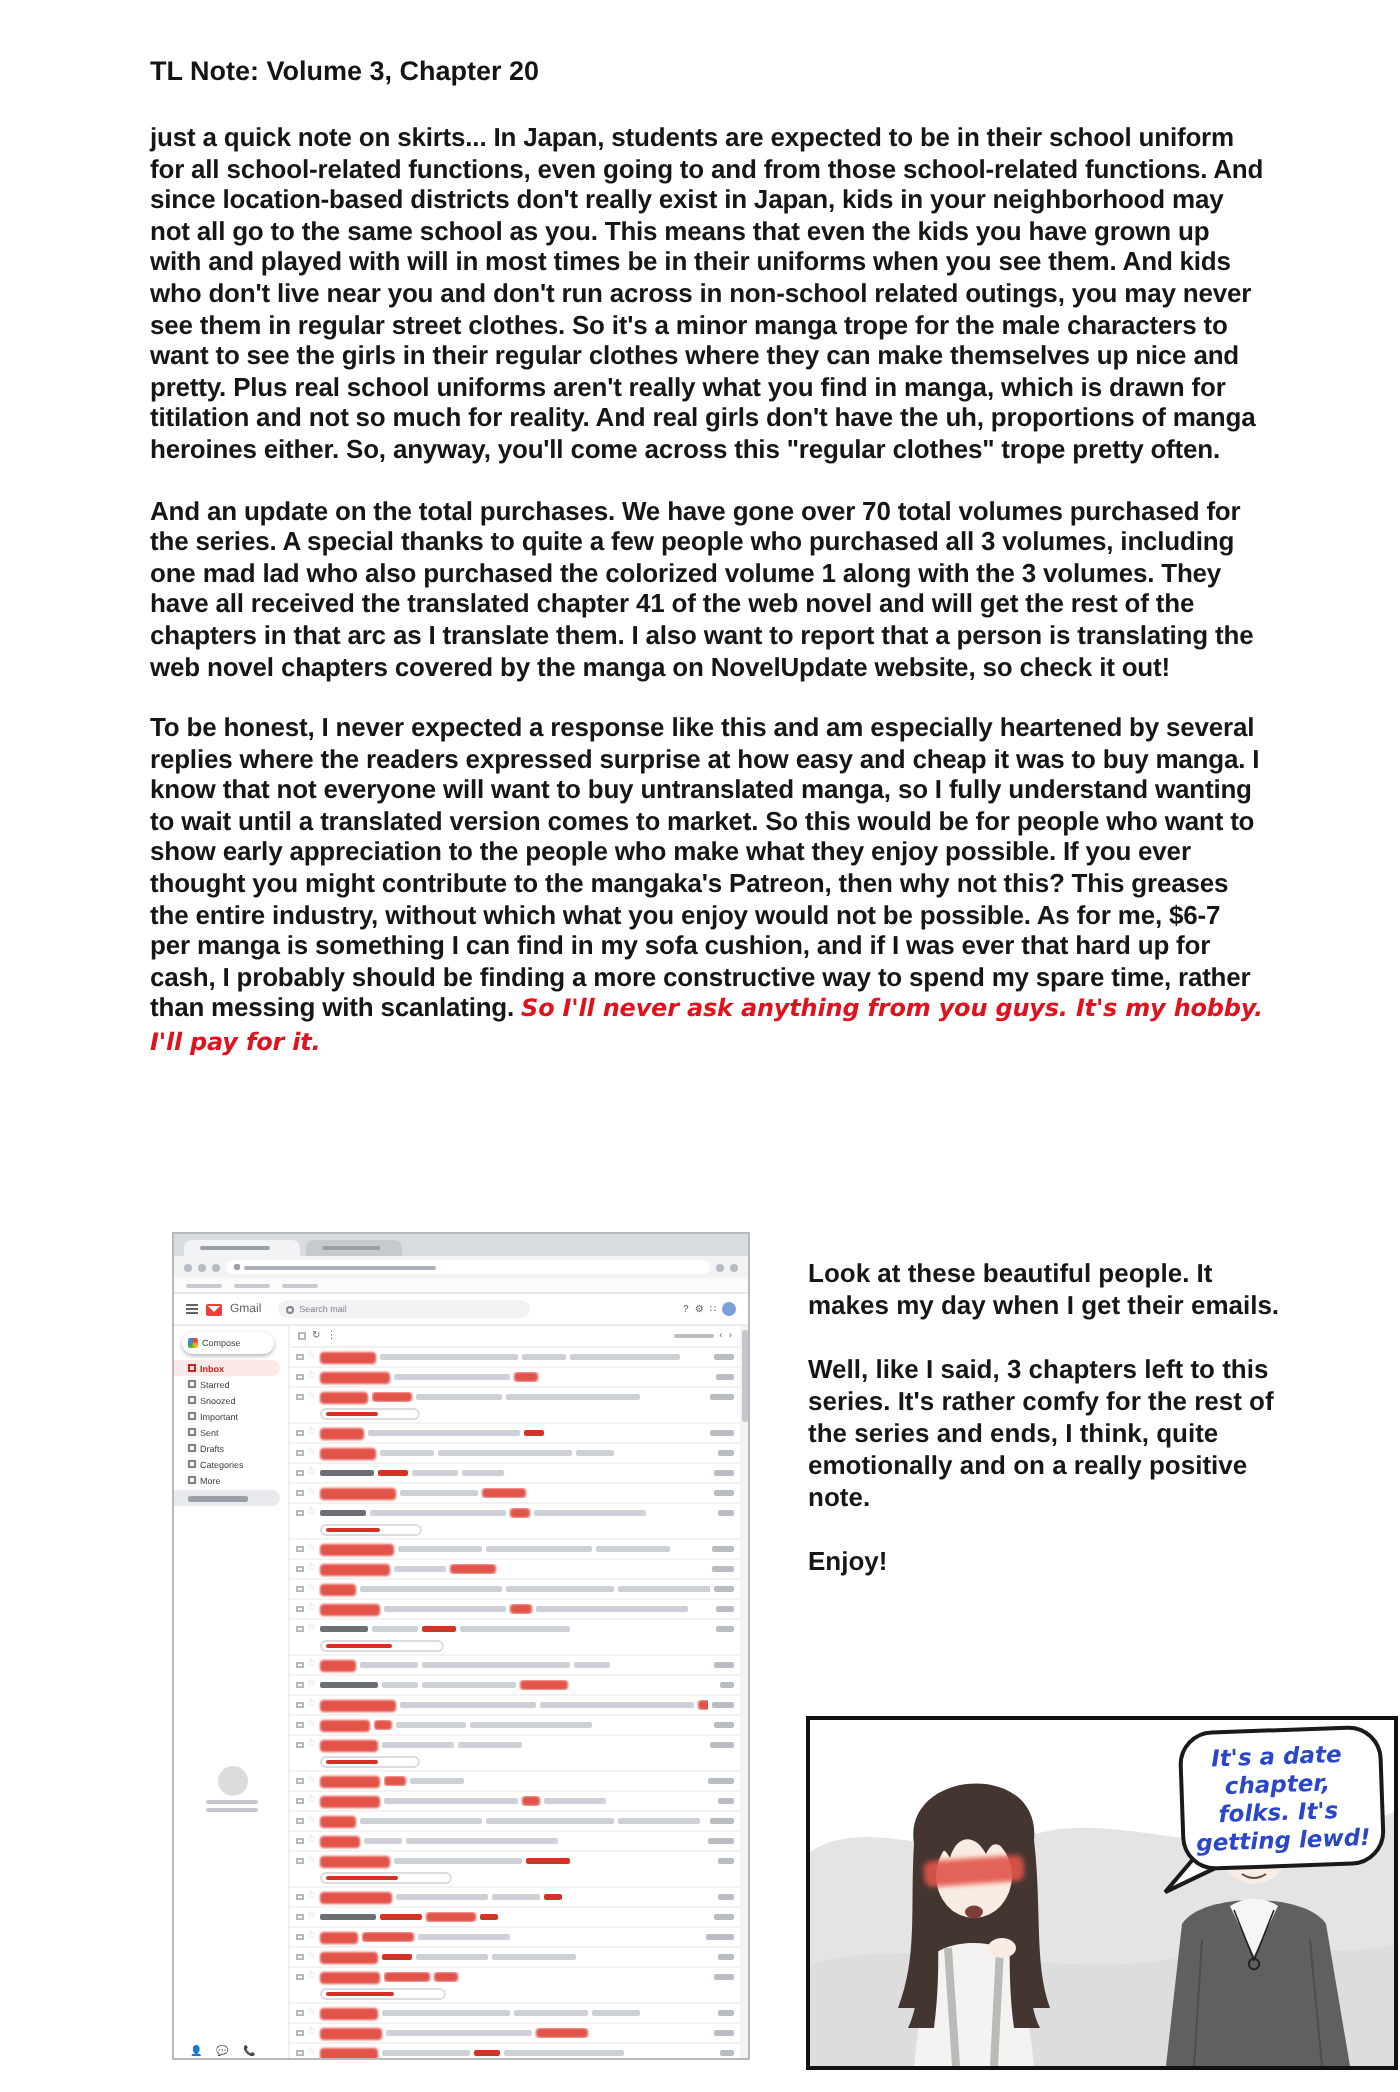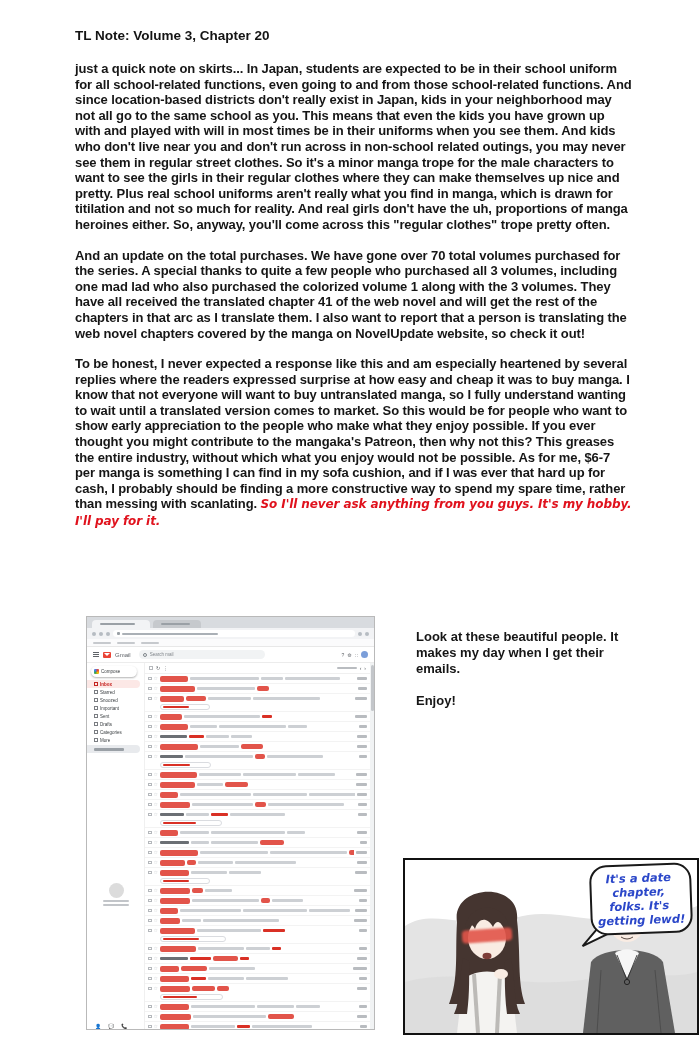--- a/index.html
+++ b/index.html
@@ -18,21 +18,21 @@
   }
   .doc p{margin:0 0 15px 0;}
   .red-note{
     color:var(--handwriting-red,#e0121d);
     font-family:"DejaVu Sans",sans-serif;font-style:italic;font-size:12px;
   }
   .side{
     position:absolute;left:404px;top:629px;width:244px;
     font-size:13px;font-weight:bold;line-height:16px;color:#161616;
   }
-  .side p{margin:0 0 16px 12px;}
+  .side p{margin:0 0 16px 0;}
 
   
   .gmail{
     position:absolute;left:86px;top:616px;width:289px;height:414px;
     border:1px solid #b9b9b9;background:#fff;overflow:hidden;box-sizing:border-box;
   }
   .g-tabs{height:11px;background:#d8dbdf;position:relative;}
   .g-tab{position:absolute;bottom:0;height:8px;border-radius:4px 4px 0 0;}
   .g-tab.active{left:5px;width:58px;background:#f2f3f5;}
   .g-tab.other{left:66px;width:48px;background:#c6c9cd;}
@@ -108,20 +108,21 @@
   <p>just a quick note on skirts... In Japan, students are expected to be in their school uniform for all school-related functions, even going to and from those school-related functions. And since location-based districts don't really exist in Japan, kids in your neighborhood may not all go to the same school as you. This means that even the kids you have grown up with and played with will in most times be in their uniforms when you see them. And kids who don't live near you and don't run across in non-school related outings, you may never see them in regular street clothes. So it's a minor manga trope for the male characters to want to see the girls in their regular clothes where they can make themselves up nice and pretty. Plus real school uniforms aren't really what you find in manga, which is drawn for titilation and not so much for reality. And real girls don't have the uh, proportions of manga heroines either. So, anyway, you'll come across this "regular clothes" trope pretty often.</p>
   <p>And an update on the total purchases. We have gone over 70 total volumes purchased for the series. A special thanks to quite a few people who purchased all 3 volumes, including one mad lad who also purchased the colorized volume 1 along with the 3 volumes. They have all received the translated chapter 41 of the web novel and will get the rest of the chapters in that arc as I translate them. I also want to report that a person is translating the web novel chapters covered by the manga on NovelUpdate website, so check it out!</p>
   <p>
     <span>To be honest, I never expected a response like this and am especially heartened by several replies where the readers expressed surprise at how easy and cheap it was to buy manga. I know that not everyone will want to buy untranslated manga, so I fully understand wanting to wait until a translated version comes to market. So this would be for people who want to show early appreciation to the people who make what they enjoy possible. If you ever thought you might contribute to the mangaka's Patreon, then why not this? This greases the entire industry, without which what you enjoy would not be possible. As for me, $6-7 per manga is something I can find in my sofa cushion, and if I was ever that hard up for cash, I probably should be finding a more constructive way to spend my spare time, rather than messing with scanlating.</span>
     <span class="red-note">So I'll never ask anything from you guys. It's my hobby. I'll pay for it.</span>
   </p>
 </div>
 
 <div class="side">
   <p>Look at these beautiful people. It makes my day when I get their emails.</p>
+  <p>Well, like I said, 3 chapters left to this series. It's rather comfy for the rest of the series and ends, I think, quite emotionally and on a really positive note.</p>
   <p>Enjoy!</p>
 </div>
 
 <div class="gmail">
   <div class="g-tabs">
     <div class="g-tab active">
         <i class="tbar"></i>
       </div>
     <div class="g-tab other">
         <i class="tbar"></i>

